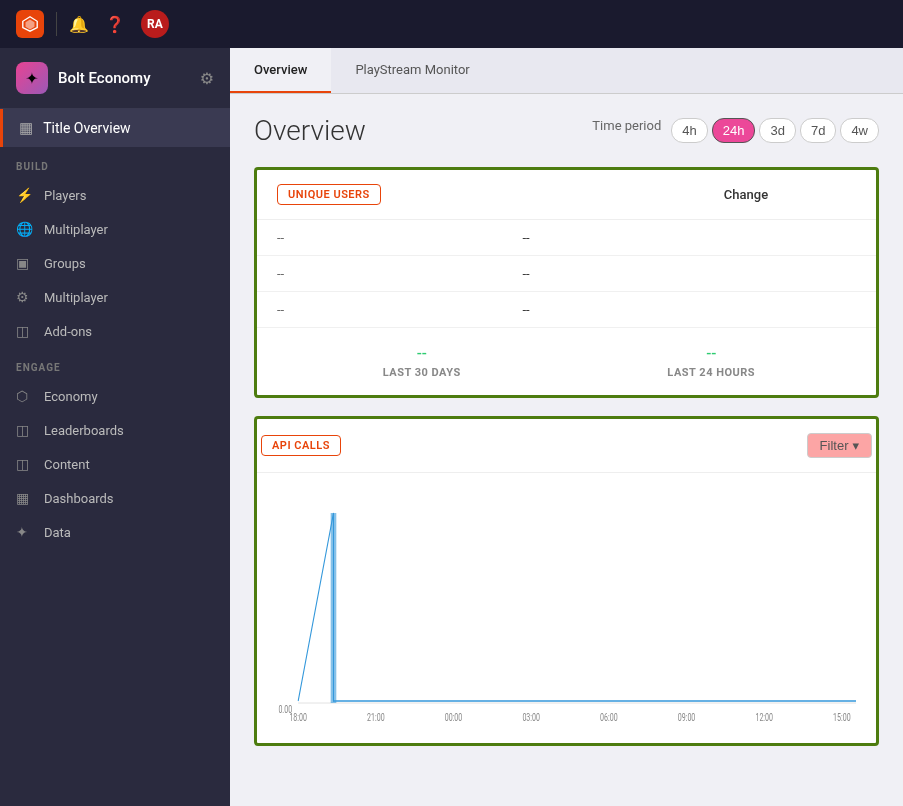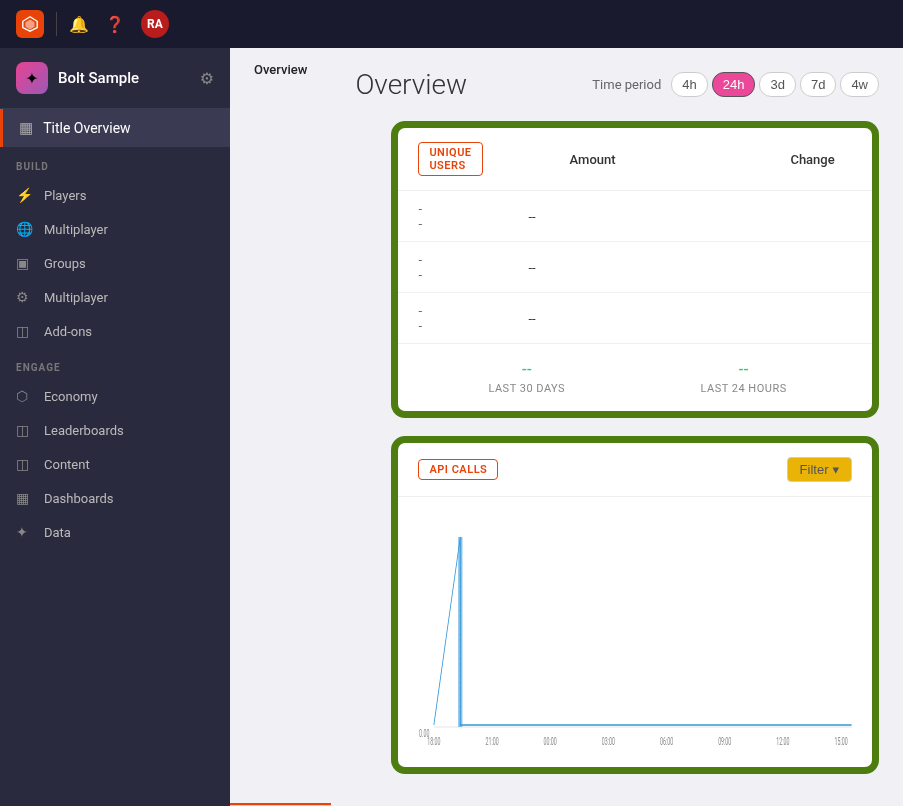--- a/index.html
+++ b/index.html
@@ -123,21 +123,21 @@
       font-size: 13px;
       cursor: pointer;
       transition: background 0.1s;
     }
     .nav-item .nav-icon { font-size: 14px; color: #888; width: 18px; }
 
     
     .content-area {
       flex: 1;
       display: flex;
-      flex-direction: row;
+      flex-direction: column;
       overflow: hidden;
       background: #f0f0f5;
     }
 
     
     .tab-bar {
       background: #e8e8f0;
       display: flex;
       border-bottom: 1px solid #ccc;
       flex-shrink: 0;
@@ -170,21 +170,21 @@
       justify-content: space-between;
       margin-bottom: 20px;
     }
     .overview-title {
       font-size: 28px;
       font-weight: 300;
       color: #333;
     }
     .time-period-section {
       display: flex;
-      align-items: center;
+      align-items: flex-start;
       gap: 10px;
     }
     .time-period-label {
       font-size: 13px;
       color: #666;
     }
     .time-period-buttons {
       display: flex;
       gap: 4px;
     }
@@ -199,25 +199,24 @@
     }
     .time-btn.active {
       background: #ec4899;
       color: #fff;
       border-color: #555;
     }
 
     
     .card {
       background: #fff;
-      border-radius: 14px;
-      border: 7px solid #4d7c0f;
+      border-radius: 4px;
+      border: 3px solid #4d7c0f;
       margin-bottom: 18px;
       overflow: hidden;
-      margin-left: 36px;
     }
 
     
     .card-header-row {
       display: flex;
       align-items: center;
       padding: 14px 20px;
       border-bottom: 1px solid #eee;
     }
     .badge-label {
@@ -278,43 +277,43 @@
       gap: 4px;
     }
     .stat-value-green {
       color: #2ecc71;
       font-size: 15px;
       font-weight: 500;
     }
     .stat-period-label {
       font-size: 11px;
       color: #888;
-      font-weight: 400;
+      font-weight: 700;
       letter-spacing: 0.5px;
     }
 
     
     .api-card-header {
       display: flex;
       align-items: center;
       justify-content: space-between;
-      padding: 14px 20px;
+      padding: 14px 4px;
       border-bottom: 1px solid #eee;
     }
     .filter-btn {
       display: flex;
       align-items: center;
       gap: 4px;
       font-size: 13px;
       color: #555;
       cursor: pointer;
       border: 1px solid #ccc;
       border-radius: 4px;
       padding: 4px 12px;
-      background: #eab308;
+      background: #fca5a5;
     }
 
     
     .chart-area {
       padding: 10px 20px 20px;
       height: 270px;
       position: relative;
     }
     .chart-svg {
       width: 100%;
@@ -343,21 +342,21 @@
     <div class="navbar-avatar">RA</div>
   </div>
 </div>
 
 <div class="main-layout">
 
   <div class="sidebar">
 
     <div class="sidebar-header">
       <div class="sidebar-app-icon">✦</div>
-      <span class="sidebar-app-name">Bolt Sample</span>
+      <span class="sidebar-app-name">Bolt Economy</span>
       <span class="sidebar-gear">⚙</span>
     </div>
 
     <div class="title-overview-item">
       <span class="icon">▦</span>
       <span>Title Overview</span>
     </div>
 
     <div class="section-label">BUILD</div>
 
@@ -405,20 +404,21 @@
     <div class="nav-item">
       <span class="nav-icon">✦</span>
       <span>Data</span>
     </div>
   </div>
 
   <div class="content-area">
 
     <div class="tab-bar">
       <div class="tab active">Overview</div>
+      <div class="tab">PlayStream Monitor</div>
     </div>
 
     <div class="content-inner">
 
       <div class="overview-header">
         <h1 class="overview-title">Overview</h1>
         <div class="time-period-section">
           <span class="time-period-label">Time period</span>
           <div class="time-period-buttons">
             <button class="time-btn">4h</button>
@@ -427,21 +427,20 @@
             <button class="time-btn">7d</button>
             <button class="time-btn">4w</button>
           </div>
         </div>
       </div>
 
       <div class="card">
         <div class="card-header-row">
           <span class="badge-label">UNIQUE USERS</span>
           <div class="col-headers">
-            <div class="col-header">Amount</div>
             <div class="col-header">Change</div>
           </div>
         </div>
 
         <div class="data-row">
           <span class="data-row-label">--</span>
           <div class="data-row-values">
             <span class="data-value">--</span>
             <span class="data-value"></span>
           </div>

